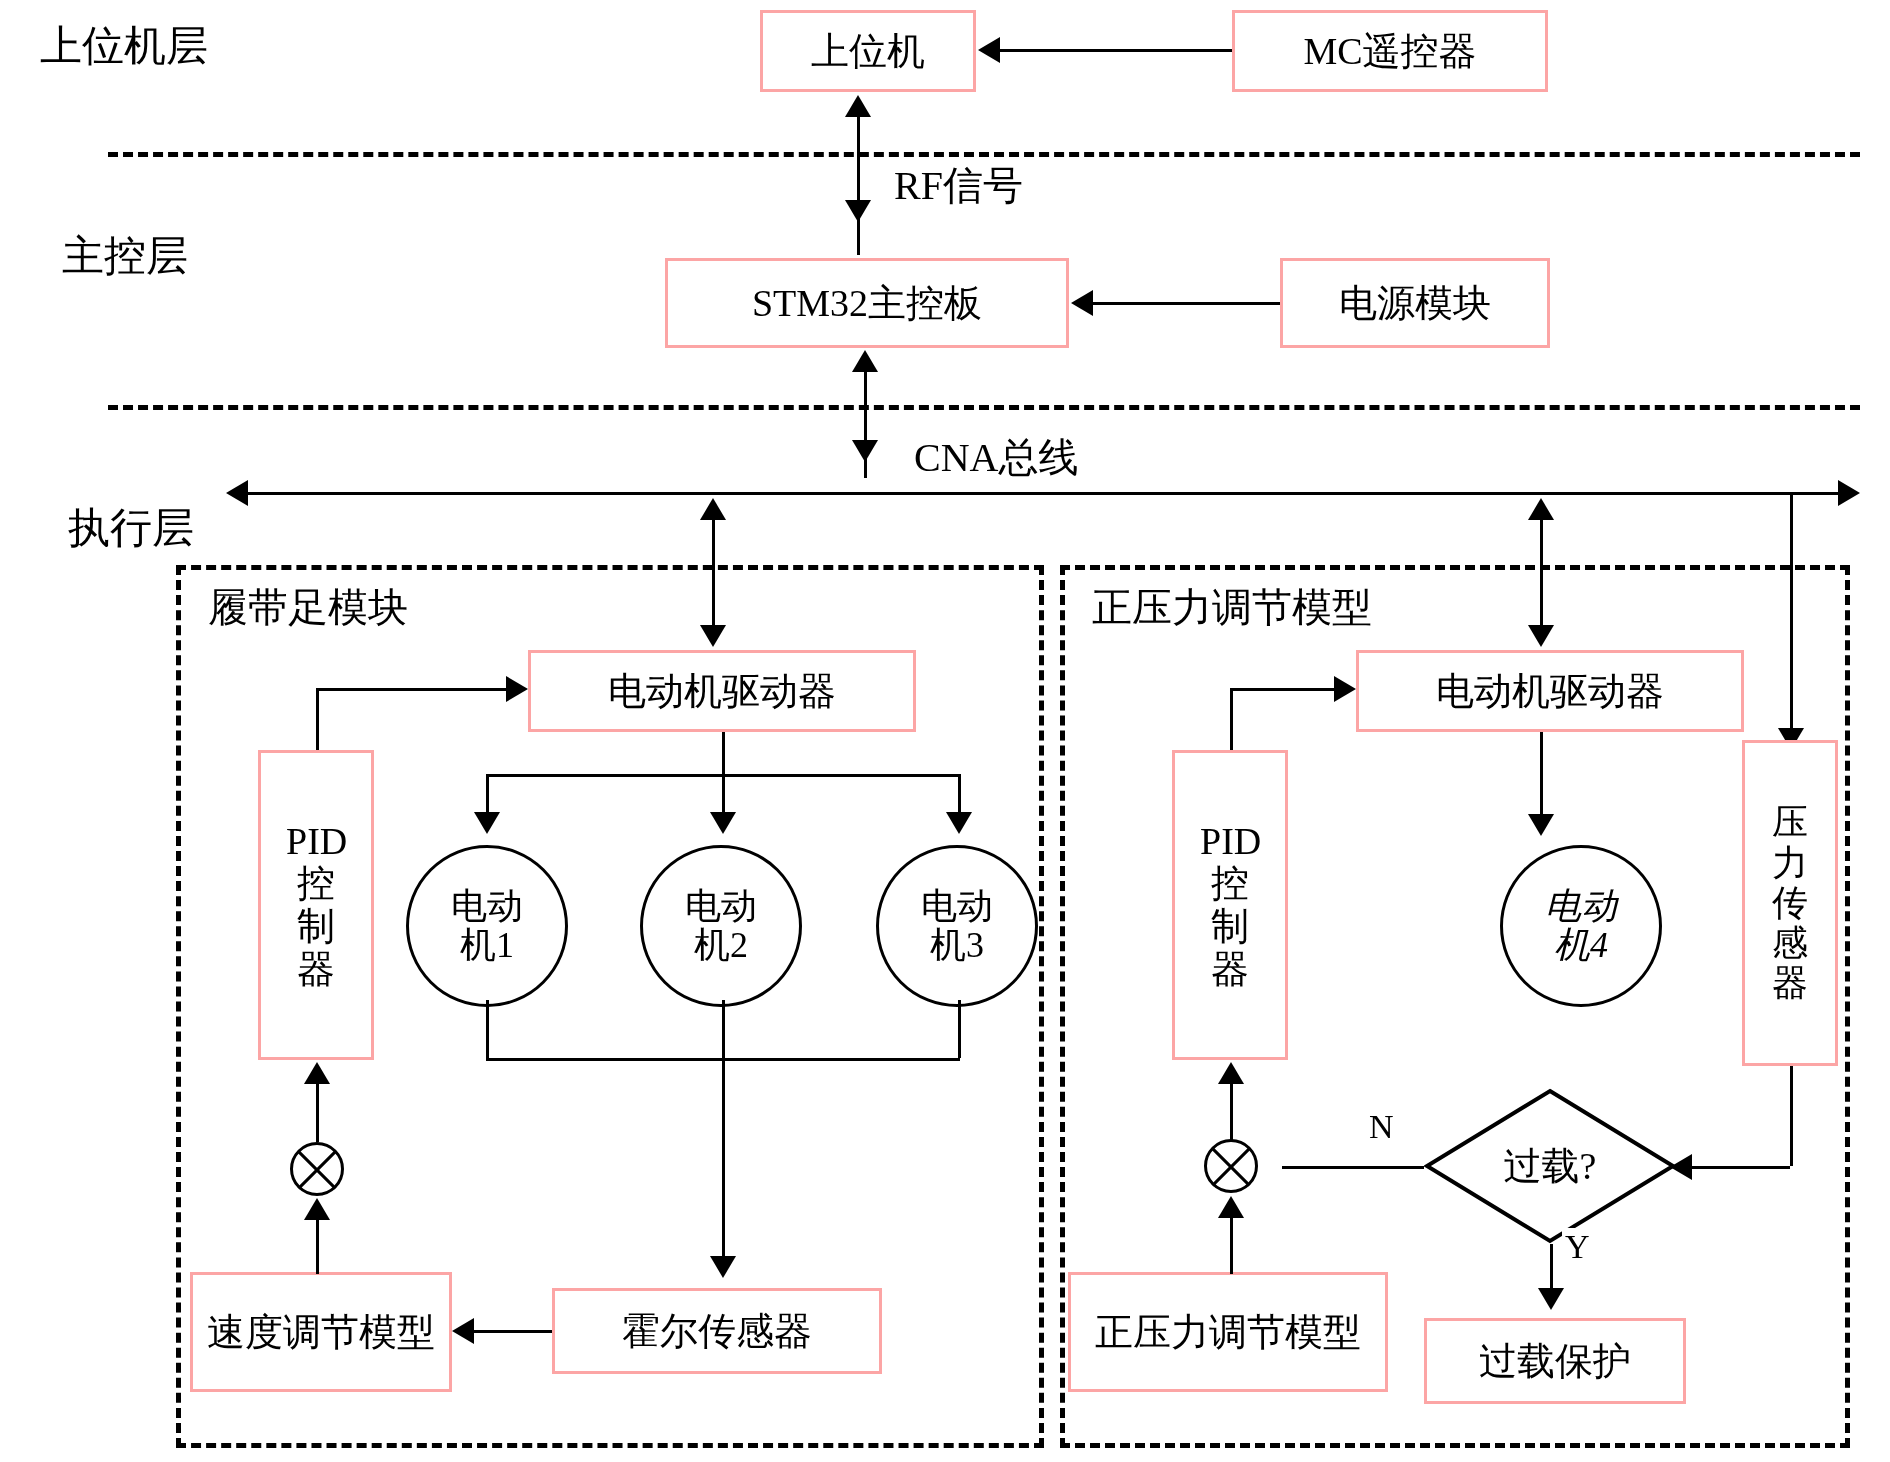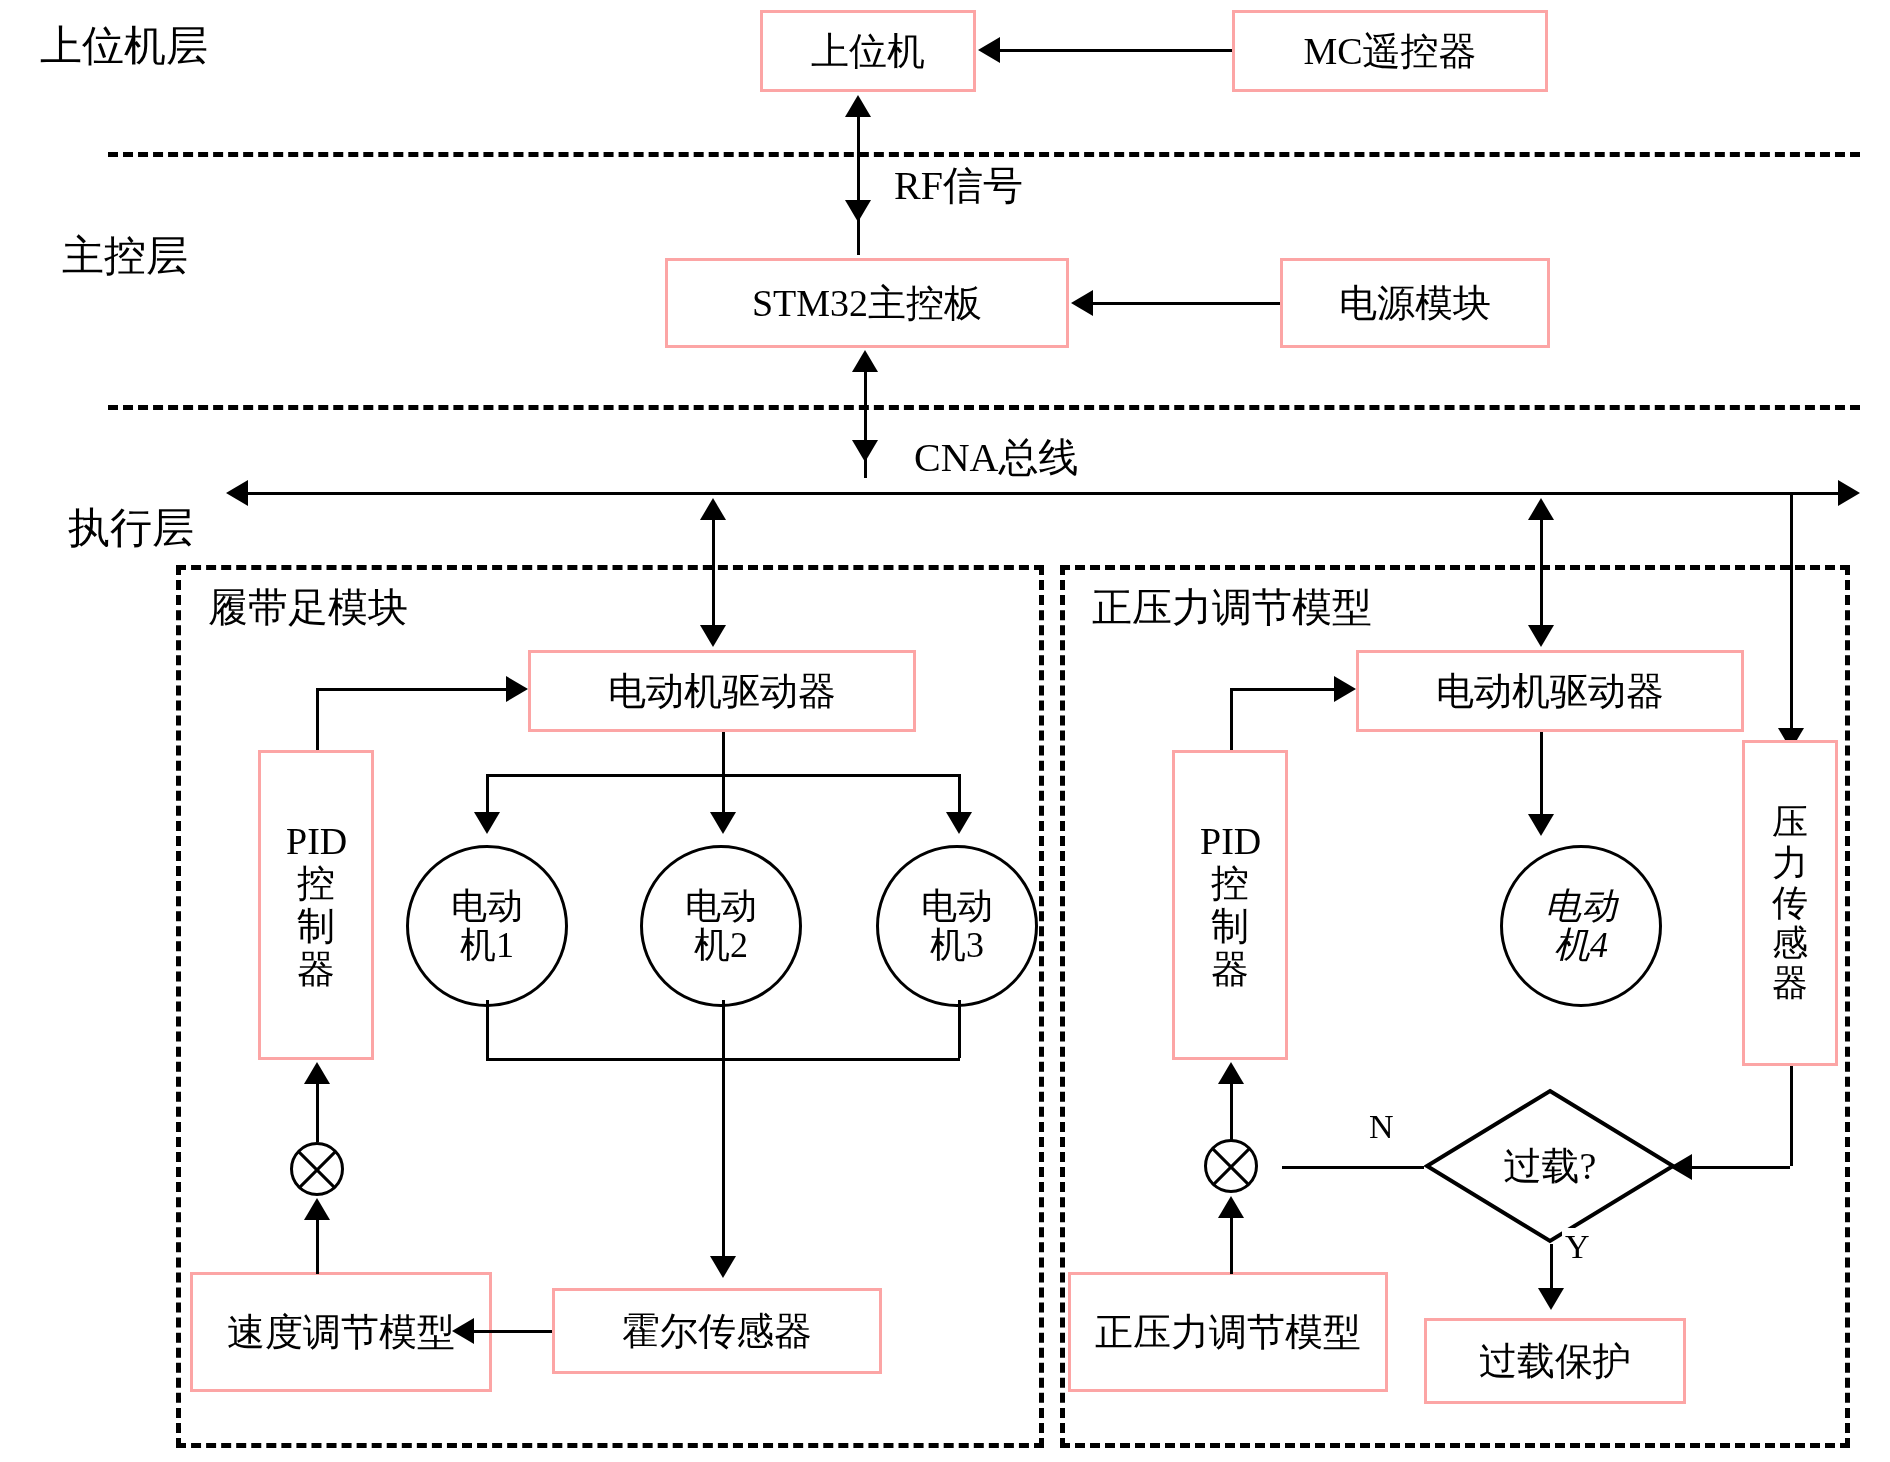--- a/index.html
+++ b/index.html
@@ -249,21 +249,21 @@
   </div>
 
   <div class="vline" style="left:486px; top:1000px; height:58px;"></div>
   <div class="vline" style="left:958px; top:1000px; height:58px;"></div>
   <div class="hline" style="left:486px; top:1058px; width:474px;"></div>
   <div class="vline" style="left:722px; top:1000px; height:268px;"></div>
   <div class="arrow arr-down" style="left:710px; top:1256px;"></div>
 
   <div class="box" style="left:552px; top:1288px; width:330px; height:86px;">霍尔传感器</div>
 
-  <div class="box" style="left:190px; top:1272px; width:302px; height:120px; font-size:38px;">
+  <div class="box" style="left:190px; top:1272px; width:262px; height:120px; font-size:38px;">
     <span style="display:block;">速度调节模型</span>
   </div>
 
   <div class="hline" style="left:474px; top:1330px; width:78px;"></div>
   <div class="arrow arr-left" style="left:452px; top:1318px;"></div>
 
   <div class="vline" style="left:316px; top:1216px; height:58px;"></div>
   <div class="arrow arr-up" style="left:304px; top:1198px;"></div>
 
   <div class="sum" style="left:290px; top:1142px;"></div>

